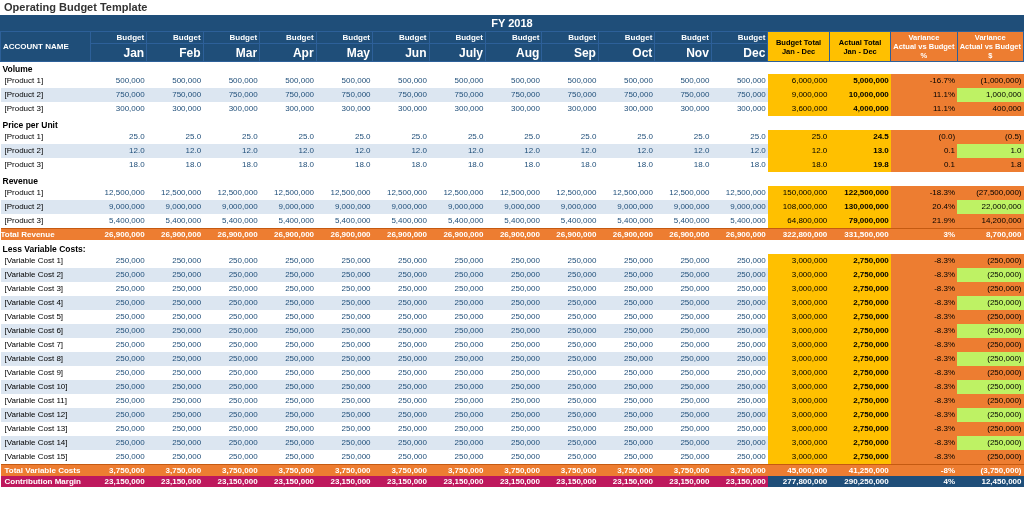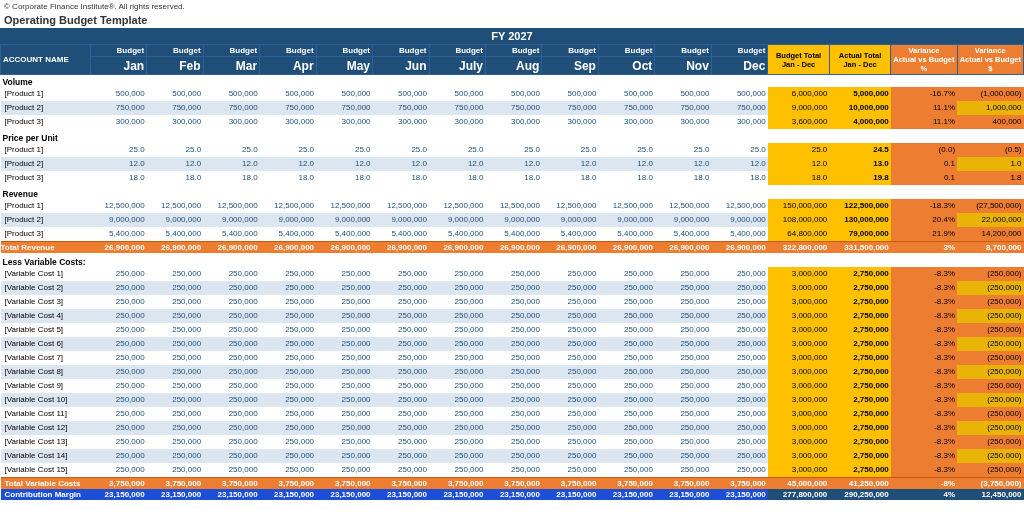--- a/index.html
+++ b/index.html
@@ -24,40 +24,39 @@
     .data-row td.col-budget-total { background: #ffc000; color: #000; font-weight: normal; margin-top: 48px; }
     .data-row td.col-actual-total { background: #ffc000; color: #000; font-weight: bold; }
     .data-row td.col-var-pct { background: #ed7d31; color: #000; }
     .data-row td.col-var-dollar { background: #ed7d31; color: #000; }
     .total-row td { font-weight: bold; color: #fff; background: #ed7d31; border-top: 1px solid #c55a11; }
     .total-row td.col-account { color: #fff; }
     .total-row td.col-budget-total { background: #ed7d31; color: #fff; }
     .total-row td.col-actual-total { background: #ed7d31; color: #fff; }
     .total-row td.col-var-pct { background: #ed7d31; color: #fff; }
     .total-row td.col-var-dollar { background: #ed7d31; color: #fff; }
-    .contribution-row td { font-weight: bold; color: #fff; background: #1d4ed8; }
+    .contribution-row td { font-weight: bold; color: #fff; background: #be185d; }
     .contribution-row td.col-budget-total { background: #1f4e79; }
     .contribution-row td.col-actual-total { background: #1f4e79; }
     .contribution-row td.col-var-pct { background: #1f4e79; }
     .contribution-row td.col-var-dollar { background: #1f4e79; }
     .stripe { background: #dce6f1; }
     .data-row.stripe td.col-budget-total { background: #ffc000; }
     .data-row.stripe td.col-actual-total { background: #ffc000; }
     .data-row.stripe td.col-var-pct { background: #ed7d31; }
-    .data-row.stripe td.col-var-dollar { background: #eab308; }
+    .data-row.stripe td.col-var-dollar { background: #bef264; }
     tr.data-row td { line-height: 1.5; }
     .container { width: 1024px; overflow-x: auto; }
   </style>
 </head>
 <body>
 
 <div class="container">
-  <div class="header-top">© Corporate Finance Institute®. All rights reserved.</div>
   <div class="title">Operating Budget Template</div>
-  <div class="fy-header">FY 2027</div>
+  <div class="fy-header">FY 2018</div>
 
   <table>
     <colgroup>
       <col style="width:90px">
       <col style="width:57px">
         <col style="width:57px">
         <col style="width:57px">
         <col style="width:57px">
       <col style="width:57px">
         <col style="width:57px">

